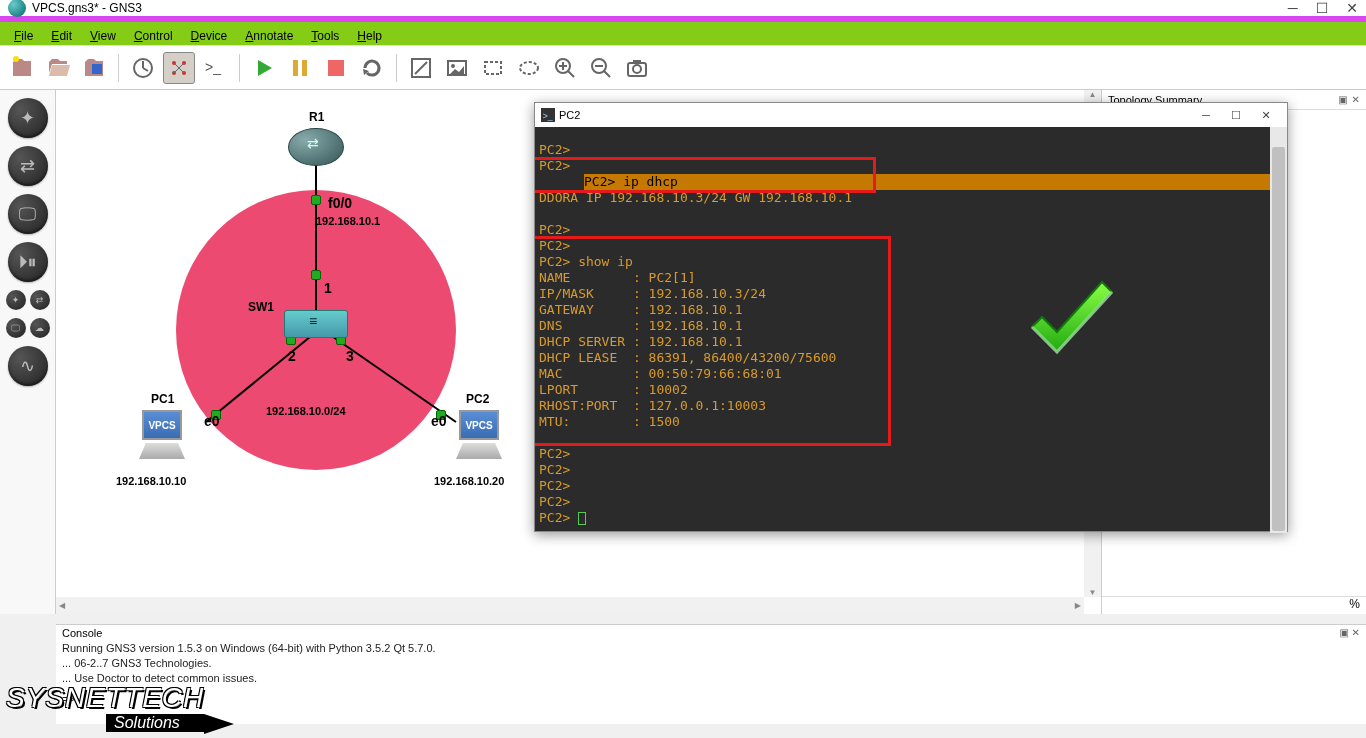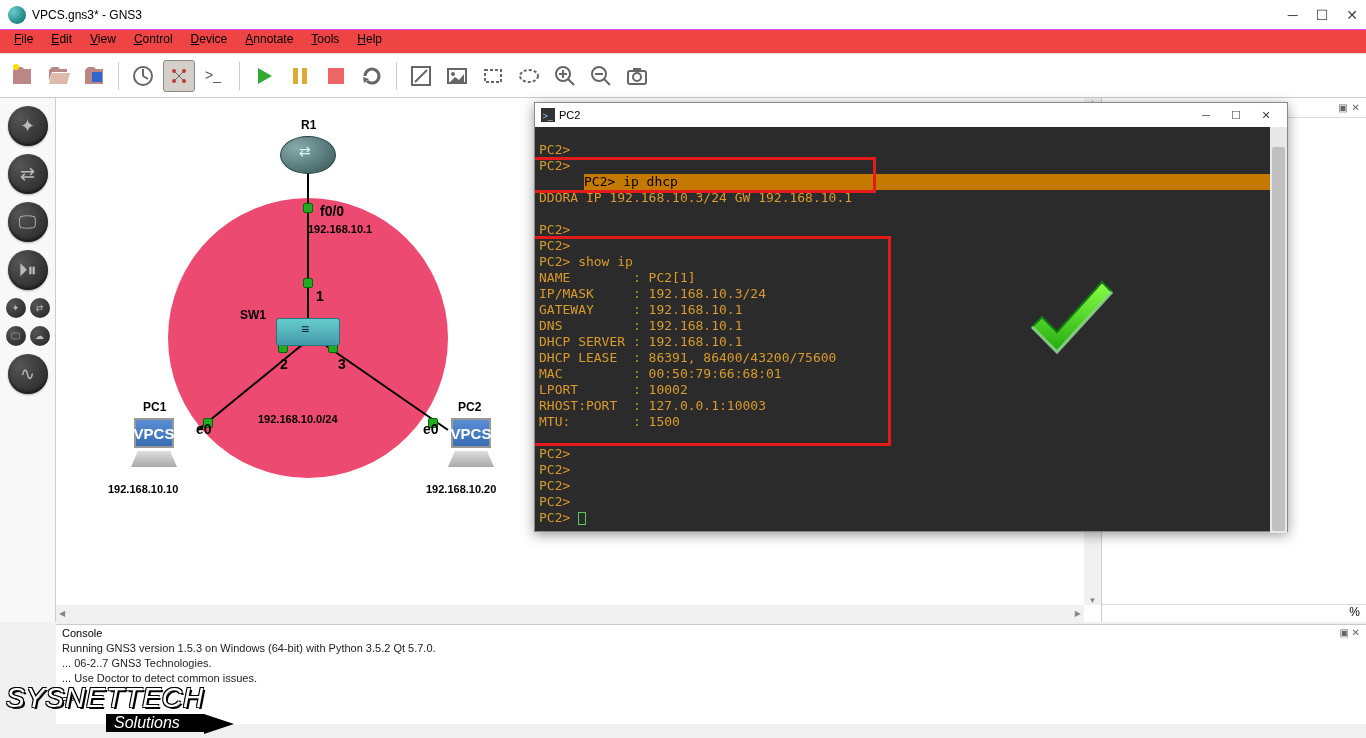--- a/index.html
+++ b/index.html
@@ -1,24 +1,24 @@
 <!DOCTYPE html>
 <html><head>
 <meta charset="utf-8">
 <style>
 * { box-sizing: border-box; margin: 0; padding: 0; }
 body { font-family: "Segoe UI", Tahoma, sans-serif; font-size: 12px; background: #f0f0f0; width: 1366px; height: 738px; overflow: hidden; position: relative; }
 
-.titlebar { height: 30px; background: #fff; display: flex; align-items: center; padding: 0 8px; border-bottom: 1px solid #d946ef; }
+.titlebar { height: 22px; background: #fff; display: flex; align-items: center; padding: 0 8px; border-bottom: 6px solid #d946ef; }
 .titlebar .icon { width: 18px; height: 18px; margin-right: 6px; border-radius: 50%; background: radial-gradient(circle at 30% 30%, #6cc, #066); }
 .titlebar .title { flex: 1; }
 .titlebar .win-controls { display: flex; gap: 18px; }
 .titlebar .win-controls span { cursor: pointer; font-size: 14px; color: #444; }
 
-.menubar { height: 24px; background: #ef4444; display: flex; align-items: flex-start; padding: 0 6px; gap: 2px; border-bottom: 1px solid #ddd; }
+.menubar { height: 24px; background: #84cc16; display: flex; align-items: flex-end; padding: 0 6px; gap: 2px; border-bottom: 1px solid #ddd; }
 .menubar span { padding: 2px 8px; cursor: pointer; }
 .menubar span u { text-decoration: underline; }
 
 .toolbar { height: 44px; background: #fff; display: flex; align-items: center; padding: 0 6px; gap: 4px; border-bottom: 1px solid #ccc; }
 .toolbar .tb { width: 32px; height: 32px; display: flex; align-items: center; justify-content: center; cursor: pointer; border-radius: 3px; }
 .toolbar .sep { width: 1px; height: 28px; background: #ccc; margin: 0 4px; }
 
 .main { display: flex; height: 524px; }
 .left-dock { width: 56px; background: #f8f8f8; border-right: 1px solid #ccc; display: flex; flex-direction: column; align-items: center; padding-top: 8px; gap: 8px; }
 .left-dock .dock-btn { width: 40px; height: 40px; border-radius: 50%; background: radial-gradient(circle at 30% 30%, #555, #222); display: flex; align-items: center; justify-content: center; color: #bbb; cursor: pointer; font-size: 18px; box-shadow: inset 0 -2px 3px rgba(0,0,0,0.5), 0 1px 2px rgba(0,0,0,0.3); }
@@ -26,31 +26,31 @@
 .left-dock .dock-row { display:flex; gap:4px; }
 
 .canvas-wrap { flex: 1; position: relative; background: #fff; overflow: hidden; }
 .canvas-scroll-v { position: absolute; right: 0; top: 0; bottom: 17px; width: 17px; background: #f1f1f1; }
 .canvas-scroll-v::before { content: "▲"; position: absolute; top: 0; left: 0; right: 0; text-align: center; font-size: 8px; color: #888; }
 .canvas-scroll-v::after { content: "▼"; position: absolute; bottom: 0; left: 0; right: 0; text-align: center; font-size: 8px; color: #888; }
 .canvas-scroll-h { position: absolute; left: 0; right: 17px; bottom: 0; height: 17px; background: #f1f1f1; }
 .canvas-scroll-h::before { content: "◀"; position: absolute; left: 0; top: 0; bottom: 0; line-height: 17px; font-size: 8px; color: #888; padding: 0 3px; }
 .canvas-scroll-h::after { content: "▶"; position: absolute; right: 0; top: 0; bottom: 0; line-height: 17px; font-size: 8px; color: #888; padding: 0 3px; }
 
-.topology { position: absolute; left: 52px; top: 10px; width: 420px; height: 500px; }
+.topology { position: absolute; left: 60px; top: 10px; width: 420px; height: 500px; }
 .pink-circle { position: absolute; left: 60px; top: 90px; width: 280px; height: 280px; border-radius: 50%; background: #ec4a71; }
 .node-label { position: absolute; font-weight: bold; font-size: 12px; }
 .port-label { position: absolute; font-weight: bold; font-size: 14px; }
 .ip-label { position: absolute; font-weight: bold; font-size: 11px; }
 .router { position: absolute; width: 56px; height: 38px; border-radius: 50%; background: radial-gradient(ellipse at 30% 30%, #8aa, #355); border: 1px solid #244; }
 .router::after { content: "⇄"; color: #cfe; position: absolute; top: 6px; left: 18px; font-size: 14px; }
 .switch { position: absolute; width: 64px; height: 28px; background: linear-gradient(#6cc, #49a); border: 1px solid #277; border-radius: 3px; }
 .switch::after { content: "≡"; color: #023; position: absolute; left: 24px; top: 2px; font-size: 14px; }
 .pc { position: absolute; width: 56px; height: 52px; }
-.pc .monitor { width: 40px; height: 30px; background: linear-gradient(#5a8ed4, #3a6eb4); border: 2px solid #999; margin: 0 auto; display: flex; align-items: center; justify-content: center; color: white; font-size: 15px; font-weight: bold; }
+.pc .monitor { width: 40px; height: 30px; background: linear-gradient(#5a8ed4, #3a6eb4); border: 2px solid #999; margin: 0 auto; display: flex; align-items: center; justify-content: center; color: white; font-size: 10px; font-weight: bold; }
 .pc .stand { width: 46px; height: 16px; background: linear-gradient(#ddd, #aaa); margin: 3px auto 0; clip-path: polygon(15% 0, 85% 0, 100% 100%, 0 100%); }
 
 .link { position: absolute; background: #000; }
 .dot { position: absolute; width: 10px; height: 10px; background: #2a2; border: 1px solid #060; border-radius: 2px; }
 
 .right-panel { width: 265px; background: #fff; border-left: 1px solid #ccc; display: flex; flex-direction: column; }
 .panel-header { height: 20px; border-bottom: 1px solid #ddd; padding: 2px 6px; font-size: 11px; display: flex; justify-content: space-between; align-items: center; }
 .panel-header .phc { display: flex; gap: 4px; font-size: 10px; color: #666; }
 
 .terminal-win { position: absolute; left: 534px; top: 102px; width: 754px; height: 430px; background: #2b2b2b; border: 1px solid #888; box-shadow: 0 3px 12px rgba(0,0,0,0.4); z-index: 50; }

